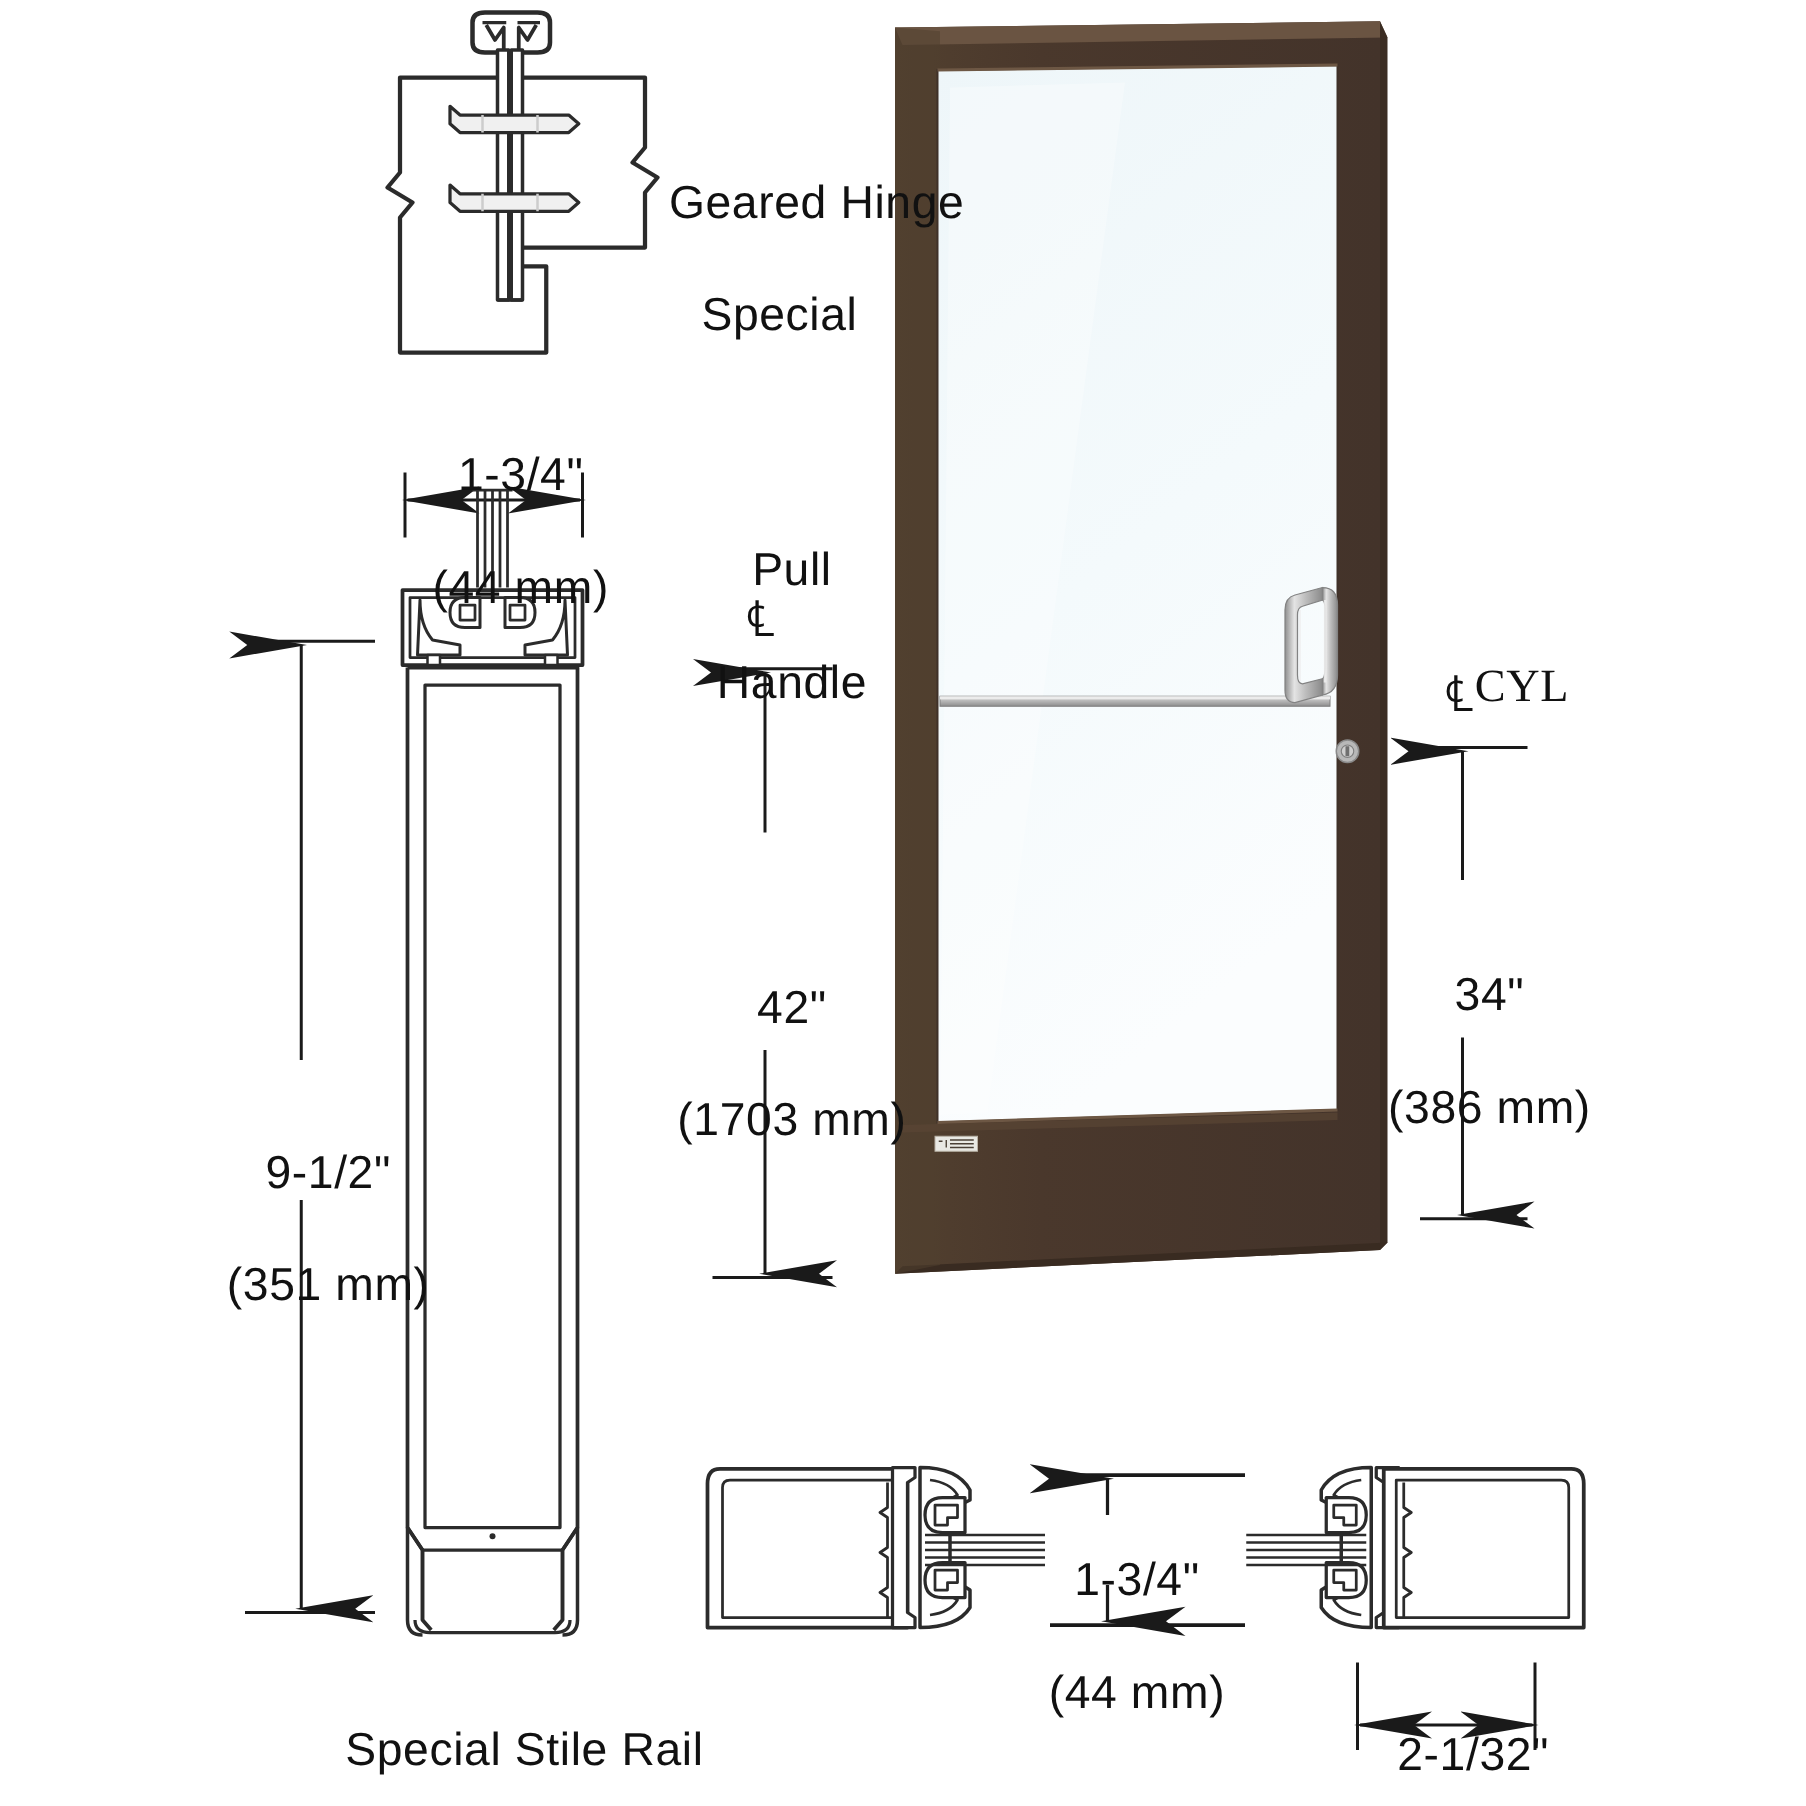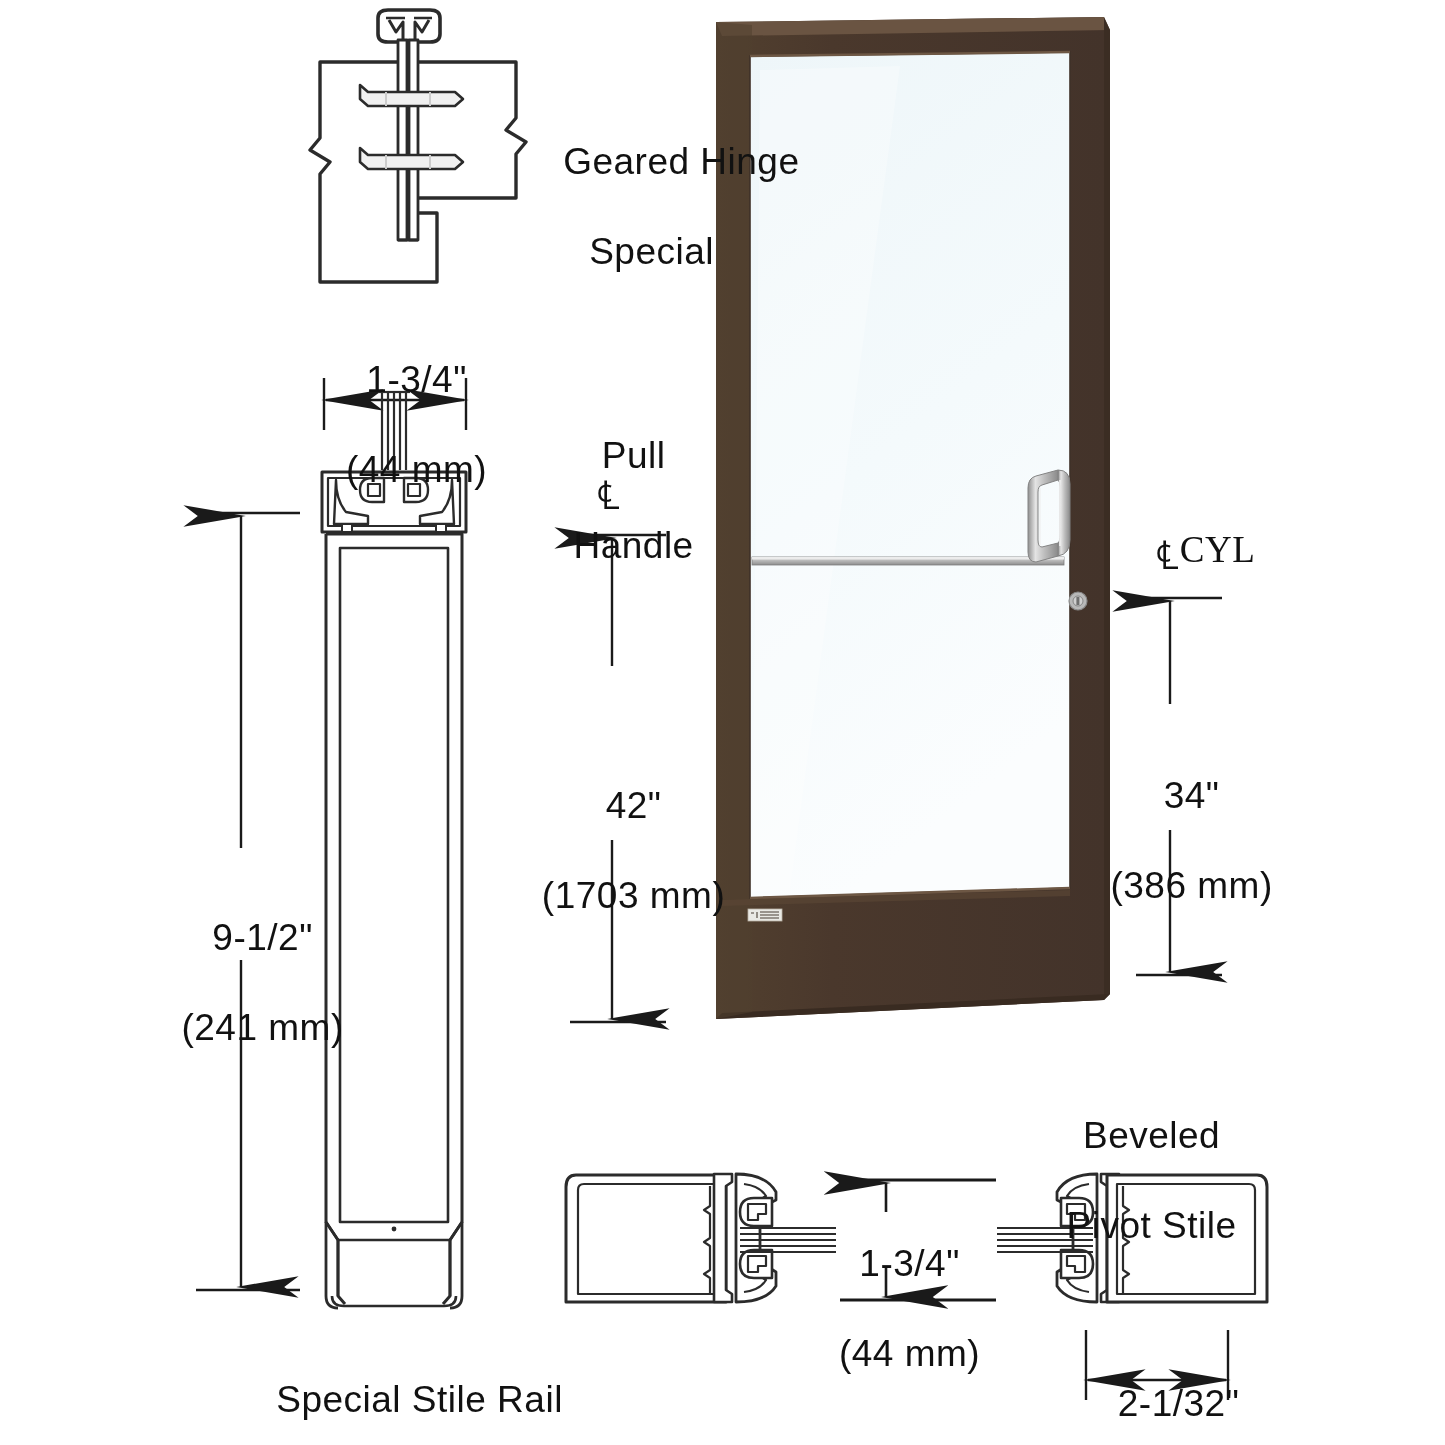--- a/index.html
+++ b/index.html
@@ -274,33 +274,33 @@
       </g>
 
       <g>
         <circle cx="1078" cy="601" r="9" fill="#b8b8b8" stroke="#8a8a8a" stroke-width="1.2"></circle>
         <circle cx="1078" cy="601" r="5" fill="#cfcfcf" stroke="#7f7f7f" stroke-width="0.9"></circle>
         <rect x="1076.4" y="597" width="3" height="8" fill="#6f6f6f"></rect>
       </g>
     </g>
   </svg>
 
-  <div class="label note-label" style="left:520px; top:94px; width:260px; text-align:left;">
+  <div class="label note-label" style="left:492px; top:94px; width:260px; text-align:left;">
     <span>Geared Hinge</span><br>
     <span style="display:inline-block; padding-left:26px;">Special</span>
   </div>
 
   <div class="label dim-label" style="left:265px; top:312px; width:260px;">
     <span>1-3/4"</span><br>
     <span>(44 mm)</span>
   </div>
 
   <div class="label dim-label" style="left:111px; top:870px; width:260px;">
     <span>9-1/2"</span><br>
-    <span>(241 mm)</span>
+    <span>(351 mm)</span>
   </div>
 
   <div class="label note-label" style="left:148px; top:1332px; width:500px;">
     <span>Special Stile Rail</span><br>
     
   </div>
 
   <div class="label note-label" style="left:512px; top:388px; width:200px;text-align:center;">
     <span>Pull</span><br>
     <span>Handle</span>
@@ -315,24 +315,20 @@
   <div class="label note-label" style="left:1118px; top:482px; width:160px;font-family:Liberation Serif, serif;">
     <span>CYL</span>
   </div>
   <div class="cl-symbol" style="left:1156px; top:526px;">℄</div>
 
   <div class="label dim-label" style="left:1050px; top:728px; width:240px;">
     <span>34"</span><br>
     <span>(386 mm)</span>
   </div>
 
-  <div class="label note-label" style="left:1000px; top:1068px; width:260px;">
-    <span>Beveled</span><br>
-    <span>Pivot Stile</span>
-  </div>
 
   <div class="label dim-label" style="left:768px; top:1196px; width:240px;">
     <span>1-3/4"</span><br>
     <span>(44 mm)</span>
   </div>
 
   <div class="label dim-label" style="left:1037px; top:1336px; width:240px;">
     <span>2-1/32"</span><br>
     
   </div>

